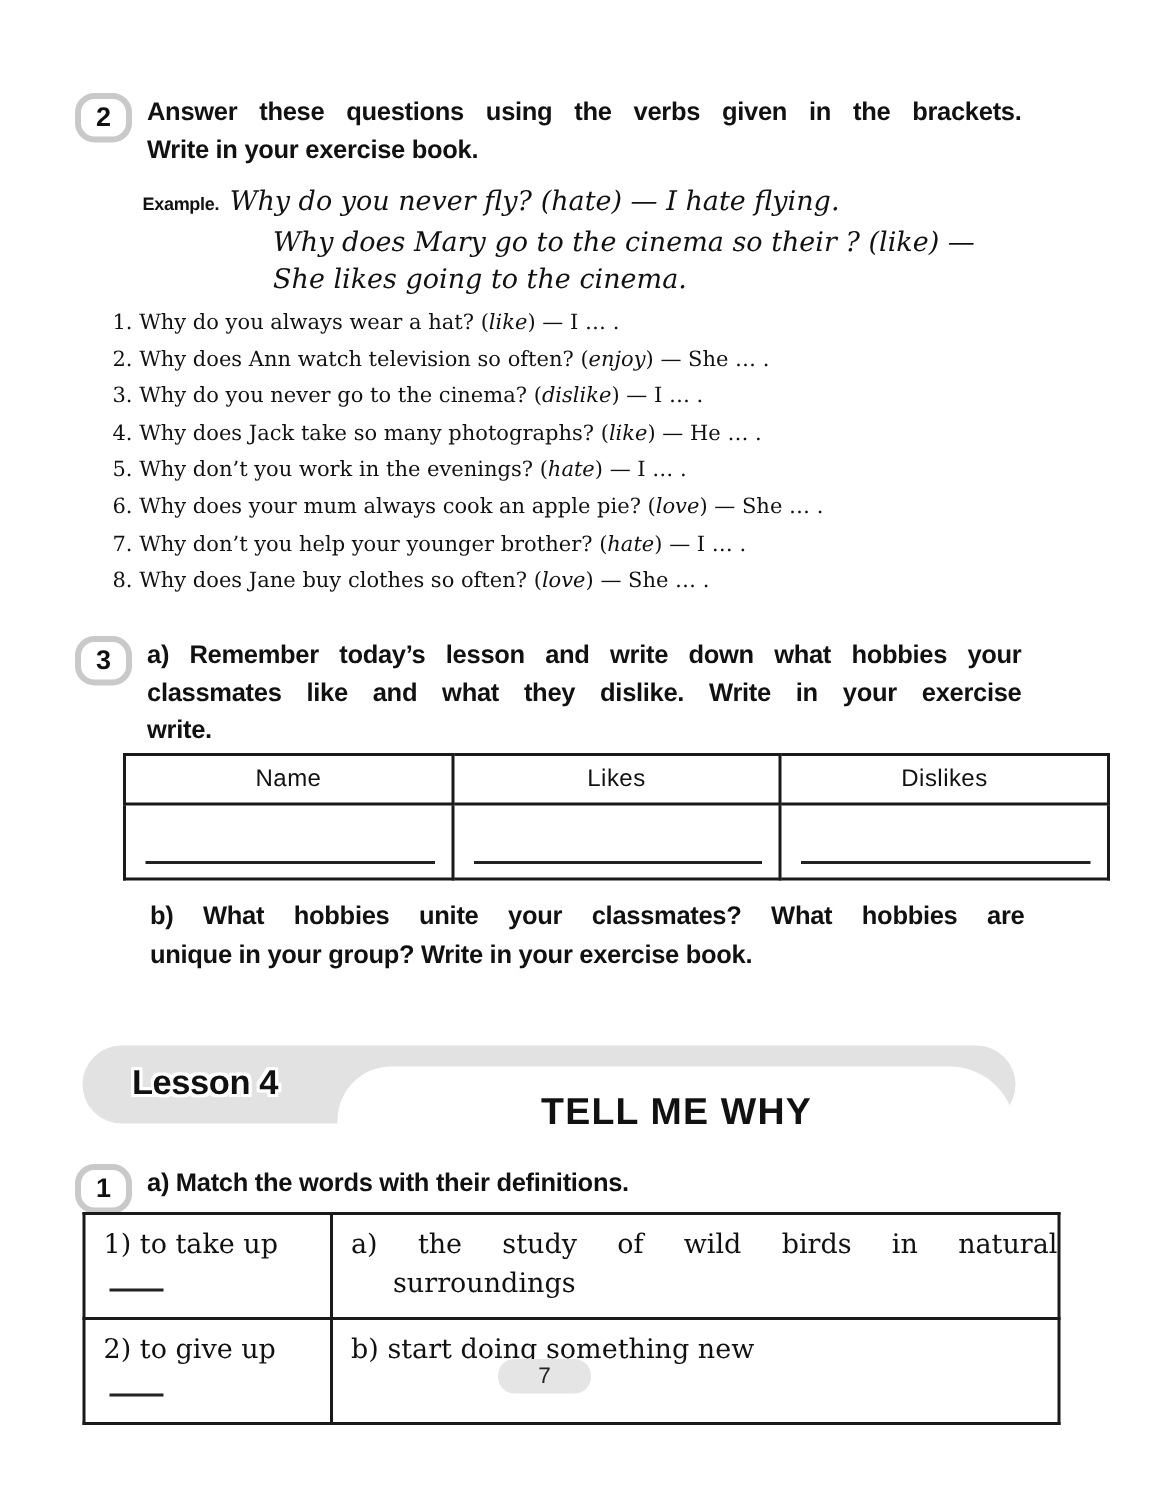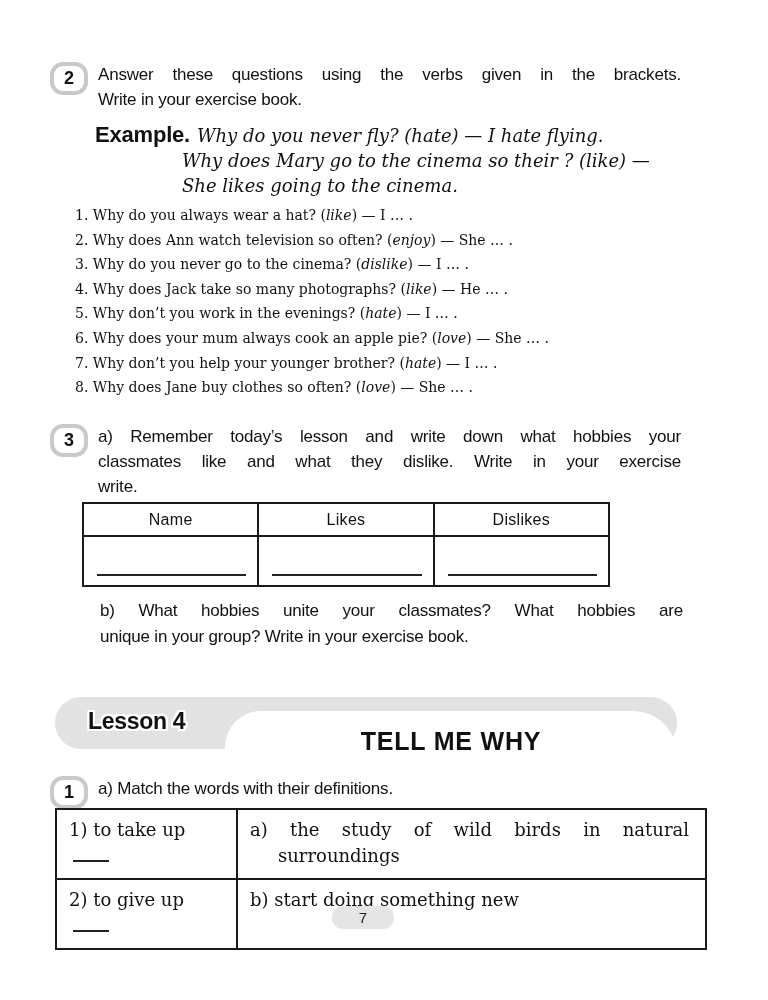--- a/index.html
+++ b/index.html
@@ -9,34 +9,34 @@
     -webkit-font-smoothing:antialiased;
   }
   .abs{position:absolute;}
   
   .badge{
     width:30px;height:25px;border:4px solid #c9c9c9;border-radius:13px;
     background:#fff;display:flex;align-items:center;justify-content:center;
     font-weight:bold;font-size:18px;flex:0 0 auto;
   }
   .ex-row{display:flex;gap:10px;align-items:flex-start;}
-  .heading{font-weight:normal;font-size:17px;line-height:25px;width:583px;letter-spacing:-0.2px;}
+  .heading{font-weight:bold;font-size:17px;line-height:25px;width:583px;letter-spacing:-0.2px;}
   .jline{text-align:justify;text-align-last:justify;}
   
   .example{font-family:"DejaVu Serif",serif;font-size:18px;line-height:25px;font-style:italic;}
   .example .ex-label{
     font-family:"Liberation Sans",sans-serif;font-style:normal;font-weight:bold;
-    font-size:22px;margin-right:7px;letter-spacing:-0.2px;
+    font-size:12px;margin-right:7px;letter-spacing:-0.2px;
   }
   .example .cont{margin-left:87px;}
   
   .qlist{font-family:"DejaVu Serif",serif;font-size:14px;line-height:24.6px;white-space:nowrap;}
   
   table{border-collapse:collapse;}
-  .tblA{width:528px;table-layout:fixed;text-align:center;}
+  .tblA{width:658px;table-layout:fixed;text-align:center;}
   .tblA th,.tblA td{border:2px solid #1a1a1a;}
   .tblA th{
     height:29px;font-weight:normal;font-size:16px;letter-spacing:0.3px;
     font-family:"Liberation Sans",sans-serif;
   }
   .tblA td{height:46px;position:relative;}
   .blank-line{
     position:absolute;left:13px;right:11px;bottom:9px;
     border-bottom:2px solid #222;
   }
@@ -54,21 +54,21 @@
                 -2px 0 0 #fff,2px 0 0 #fff,0 -2px 0 #fff,0 2px 0 #fff;
     padding-left:20px;
   }
   .lesson-title{
     left:225px;top:727px;width:452px;text-align:center;
     font-weight:bold;font-size:25px;letter-spacing:0.8px;
   }
   
   .tblM{width:652px;table-layout:fixed;}
   .tblM td{border:2px solid #1a1a1a;vertical-align:top;
-    font-family:"DejaVu Serif",serif;font-size:18px;line-height:26px;padding:7px 16px 9px 12px;}
+    font-family:"DejaVu Serif",serif;font-size:18px;line-height:26px;padding:7px 0 9px 12px;}
   .tblM .c1{width:151px;}
   .blank-short{
     display:inline-block;width:36px;border-bottom:2px solid #222;height:16px;
     margin-left:4px;
   }
   .hang2{padding-left:28px;}
   
   .page-pill{
     left:332px;top:906px;width:62px;height:23px;border-radius:11px;background:#e5e5e5;
     display:flex;align-items:center;justify-content:center;font-size:15px;color:#222;

